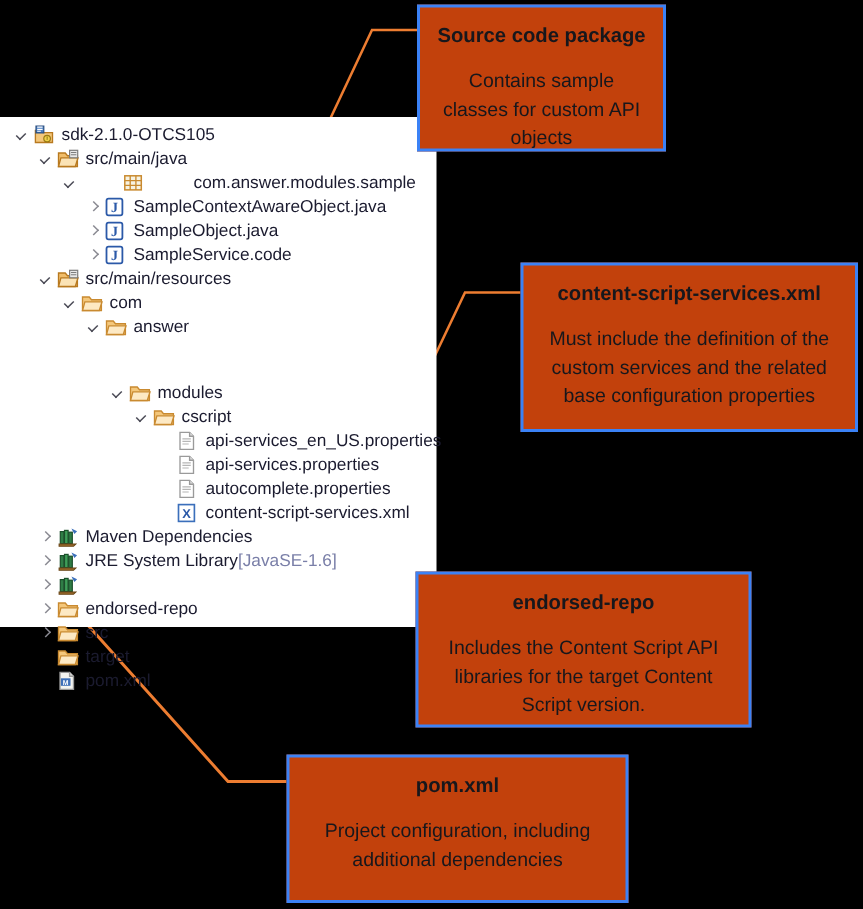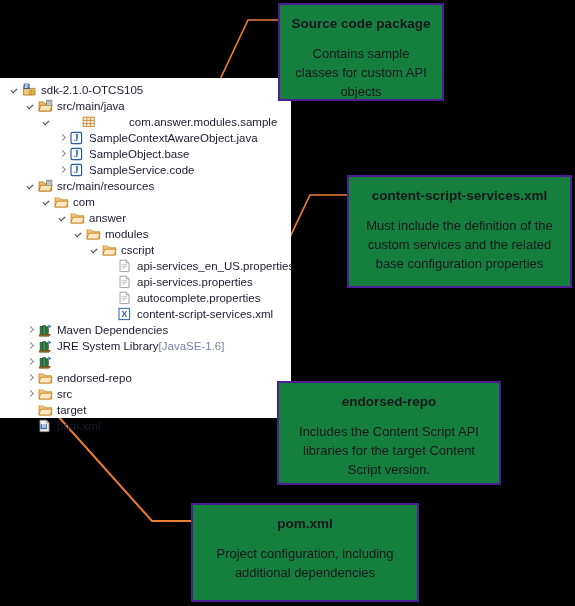--- a/index.html
+++ b/index.html
@@ -84,22 +84,22 @@
     margin-right: 2px;
   }
   .icon svg { position: absolute; left: 1px; top: 1px; }
 
   .node-label { padding-left: 1px; }
   .node-sub { color: #7a7fa8; }
 
   
   .callout {
     position: absolute;
-    background: #15803d;
-    border: 2px solid #4c1d95;
+    background: #c2410c;
+    border: 2px solid #3b82f6;
     box-sizing: border-box;
     text-align: center;
     color: #17171c;
     padding: 9px 10px;
   }
   .callout .c-title {
     font-weight: bold;
     font-size: 13.5px;
     line-height: 19px;
     margin-bottom: 11px;
@@ -180,21 +180,21 @@
       <span class="node-label">SampleContextAwareObject.java</span>
     </div>
     <div class="tree-row" style="padding-left: 56px;">
       <span class="twisty closed"></span>
       <span class="icon">
         <svg width="13" height="14" viewBox="0 0 13 14">
           <rect x="1" y="1.4" width="10.6" height="11.2" rx="1.4" fill="#ffffff" stroke="#2b59a8" stroke-width="1.2"></rect>
           <text x="6.3" y="10.3" font-family="Liberation Serif, serif" font-size="9.4" font-weight="bold" fill="#2b59a8" text-anchor="middle">J</text>
         </svg>
       </span>
-      <span class="node-label">SampleObject.base</span>
+      <span class="node-label">SampleObject.java</span>
     </div>
     <div class="tree-row" style="padding-left: 56px;">
       <span class="twisty closed"></span>
       <span class="icon">
         <svg width="13" height="14" viewBox="0 0 13 14">
           <rect x="1" y="1.4" width="10.6" height="11.2" rx="1.4" fill="#ffffff" stroke="#2b59a8" stroke-width="1.2"></rect>
           <text x="6.3" y="10.3" font-family="Liberation Serif, serif" font-size="9.4" font-weight="bold" fill="#2b59a8" text-anchor="middle">J</text>
         </svg>
       </span>
       <span class="node-label">SampleService.code</span>
@@ -224,21 +224,21 @@
     <div class="tree-row" style="padding-left: 56px; align-items: flex-end;">
       <span class="twisty open"></span>
       <span class="icon">
         <svg width="15" height="14" viewBox="0 0 15 14">
           <path d="M1 3 L5.5 3 L7 4.8 L13.6 4.8 L13.6 12 L1 12 Z" fill="#f4c77b" stroke="#c98a30" stroke-width="0.9"></path>
           <path d="M2.6 6.2 L14 6.2 L12.2 12 L1 12 Z" fill="#fde9c4" stroke="#c98a30" stroke-width="0.9"></path>
         </svg>
       </span>
       <span class="node-label">answer</span>
     </div>
-    <div class="tree-row" style="padding-left: 72px;">
+    <div class="tree-row" style="padding-left: 72px; margin-top: 28px;">
       <span class="twisty open"></span>
       <span class="icon">
         <svg width="15" height="14" viewBox="0 0 15 14">
           <path d="M1 3 L5.5 3 L7 4.8 L13.6 4.8 L13.6 12 L1 12 Z" fill="#f4c77b" stroke="#c98a30" stroke-width="0.9"></path>
           <path d="M2.6 6.2 L14 6.2 L12.2 12 L1 12 Z" fill="#fde9c4" stroke="#c98a30" stroke-width="0.9"></path>
         </svg>
       </span>
       <span class="node-label">modules</span>
     </div>
     <div class="tree-row" style="padding-left: 88px;">

